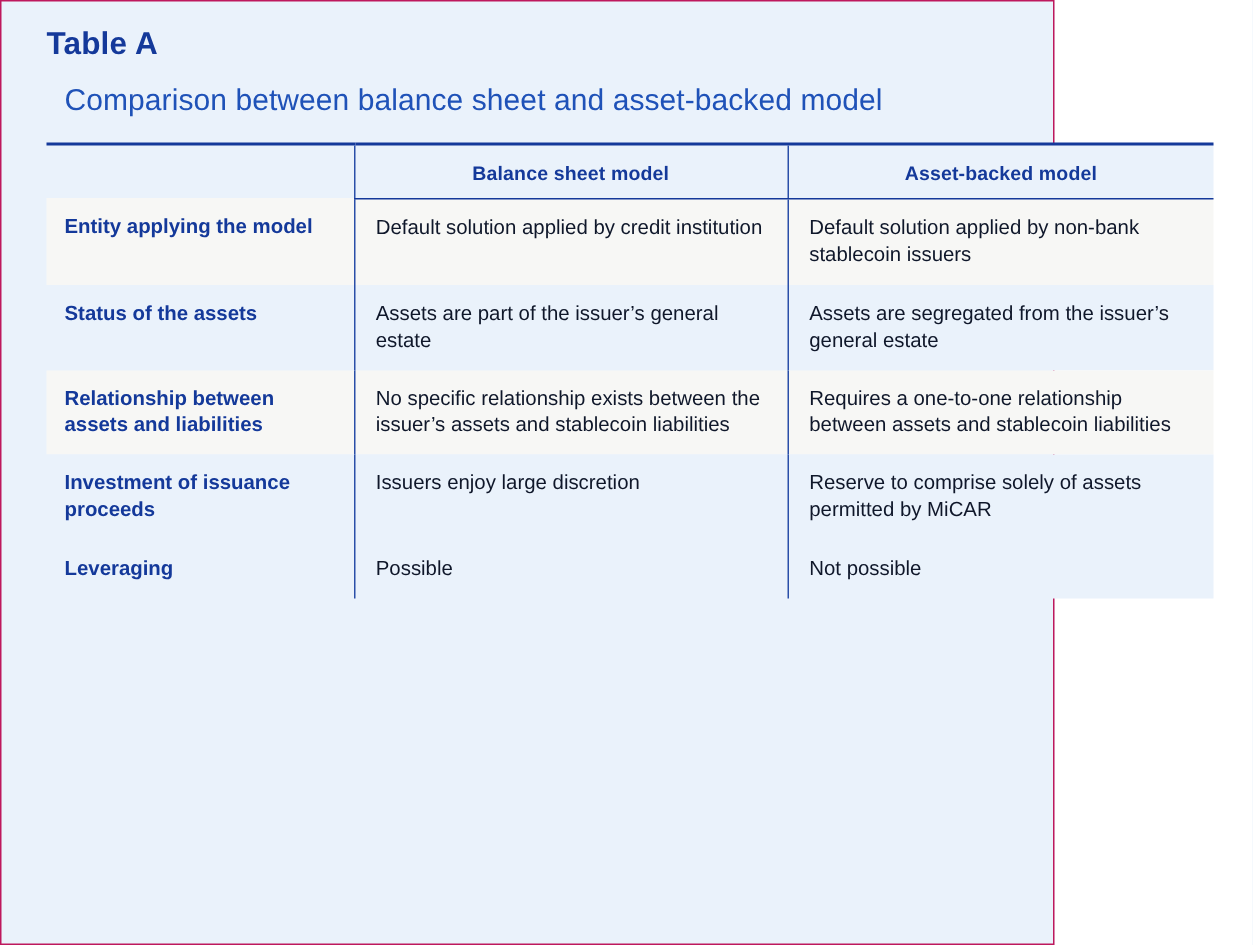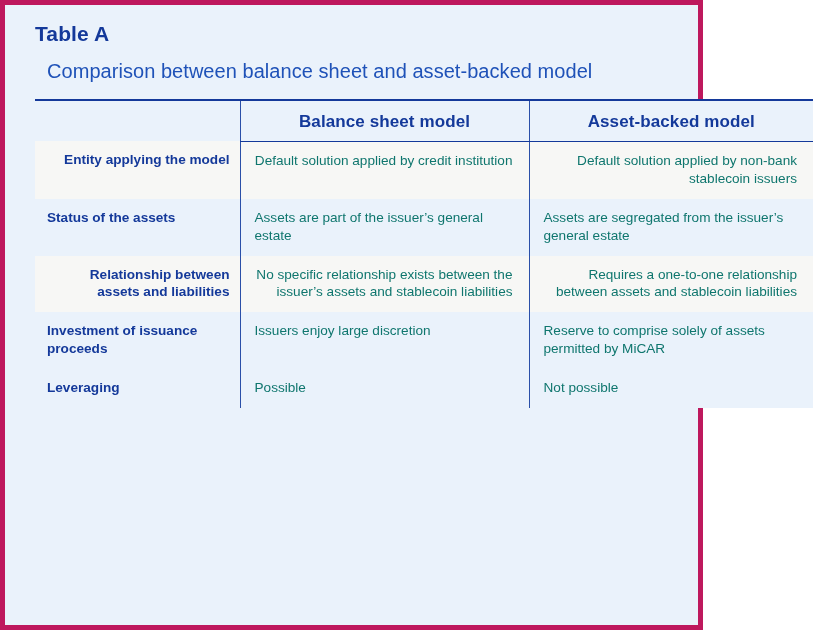--- a/index.html
+++ b/index.html
@@ -13,21 +13,21 @@
     background: #ffffff;
     font-family: "Liberation Sans", sans-serif;
     overflow: hidden;
   }
   .page {
     position: relative;
     box-sizing: border-box;
     width: 703px;
     height: 630px;
     background: #eaf2fb;
-    border: 5px solid #be185d;
+    border: 1px solid #be185d;
     padding: 0;
   }
 
   
   .heading {
     padding: 17px 28px 0 30px;
   }
   .table-label {
     font-size: 21px;
     font-weight: bold;
@@ -57,55 +57,55 @@
   }
   table.cmp col.c-label { width: 205px; }
   table.cmp col.c-bs    { width: 289px; }
   table.cmp col.c-ab    { width: 284px; }
 
   
   thead tr.head-row th {
     border-top: 2.5px solid #14399a;
     border-bottom: 1.5px solid #14399a;
     padding: 11px 0 9px 0;
-    font-size: 17px;
+    font-size: 13px;
     font-weight: bold;
     color: #14399a;
     vertical-align: middle;
     background: #eaf2fb;
     letter-spacing: 0.1px;
   }
   thead tr.head-row th.h-blank {
     border-bottom: none;
   }
   thead tr.head-row th.h-bs,
   thead tr.head-row th.h-ab {
     border-left: 1.4px solid #2a4fa8;
   }
 
   tbody td {
     vertical-align: top;
     padding: 10px 16px 11px 14px;
     font-size: 13.6px;
     line-height: 1.32;
-    color: #0f766e;
+    color: #0f172a;
   }
   tbody td.lbl {
     font-weight: bold;
     color: #14399a;
     padding-left: 12px;
     padding-right: 10px;
     font-size: 13.6px;
     line-height: 1.3;
   }
   tbody td.col-bs,
   tbody td.col-ab {
     border-left: 1.4px solid #2a4fa8;
   }
-  tbody tr.band-a td { background: #f7f7f5; text-align: right; }
+  tbody tr.band-a td { background: #f7f7f5; }
   tbody tr.band-b td { background: #eaf2fb; }
 
   
   tbody tr.last td { padding-bottom: 46px; }
 </style>
 </head>
 <body>
 
 <div class="page">
 

